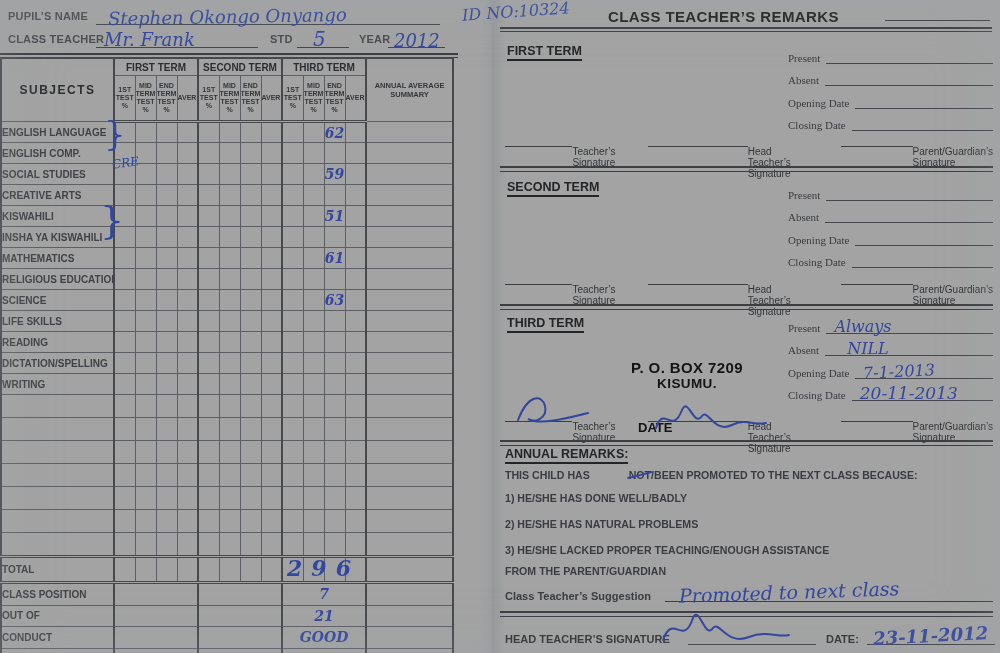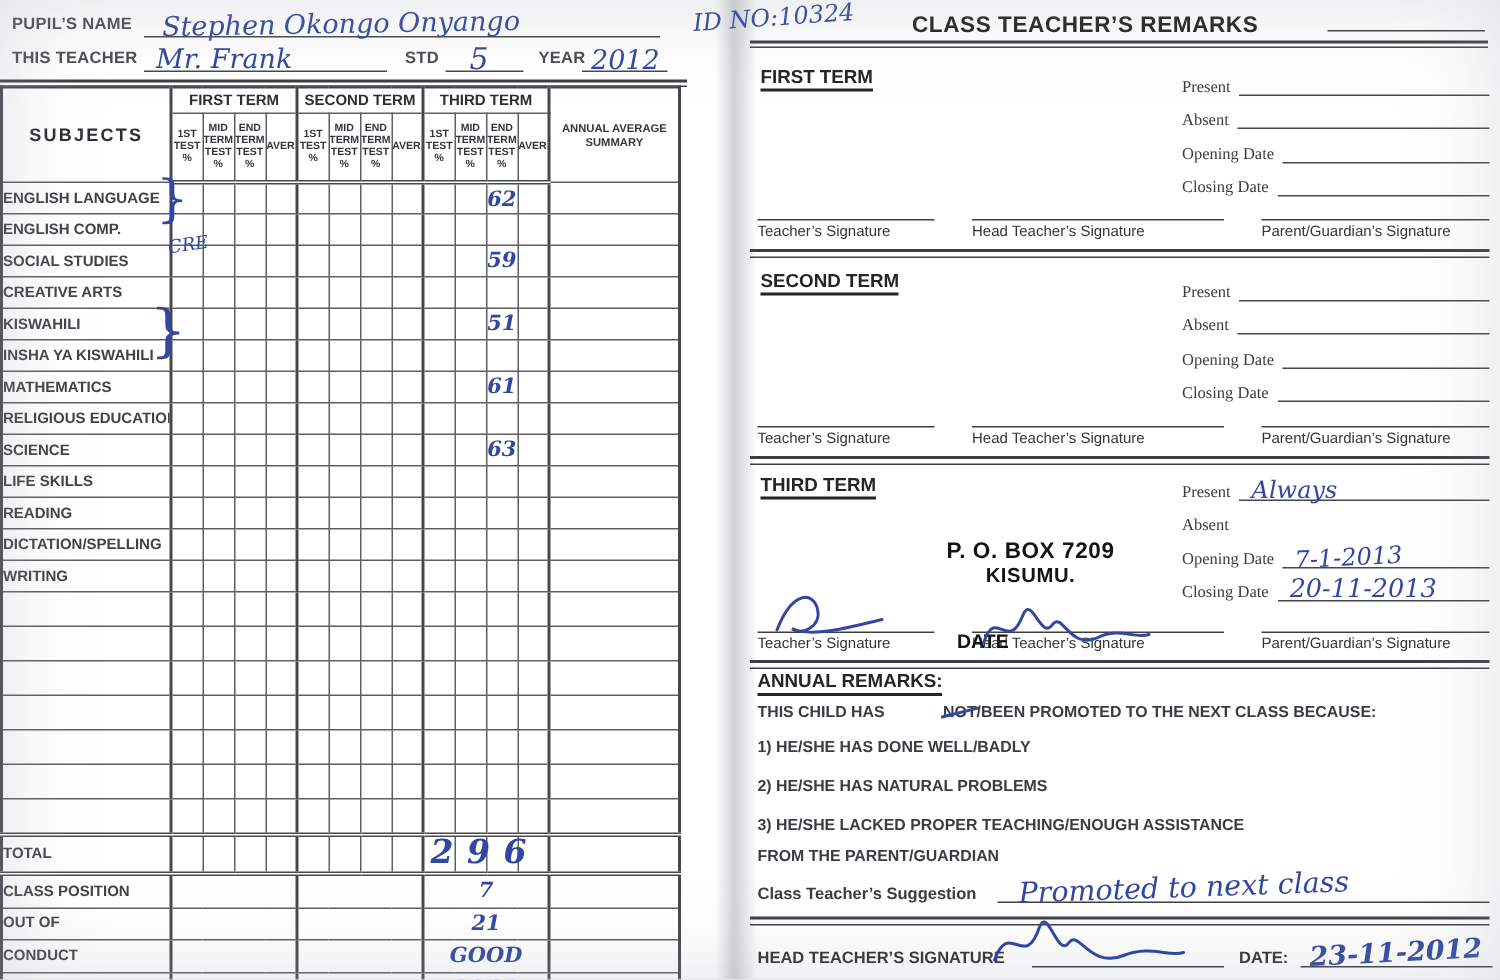--- a/index.html
+++ b/index.html
@@ -1,16 +1,16 @@
 <!DOCTYPE html>
 <html><head>
 <meta charset="utf-8">
 <style>
   html,body{margin:0;padding:0;background:#d7d9dc;}
-  .scan{position:relative;width:1000px;height:653px;background:#ffffff;overflow:hidden;
+  .scan{position:relative;width:1000px;height:653px;background:#a3a3a3;overflow:hidden;
         font-family:"Liberation Sans",sans-serif;color:#3a3c40;}
   .scan::after{content:"";position:absolute;inset:0;pointer-events:none;
         box-shadow:inset 0 0 60px rgba(160,165,172,.35);}
   .fold{position:absolute;left:477px;top:0;width:28px;height:653px;
         background:linear-gradient(90deg,rgba(190,194,200,0) 0%,rgba(150,155,162,.45) 45%,rgba(120,124,131,.28) 56%,rgba(190,194,200,0) 100%);}
   
   .abs{position:absolute;}
   .plabel{font-size:11px;font-weight:700;color:#4a4c50;letter-spacing:.2px;}
   .hline{border-bottom:1.6px solid #46484c;height:22px;}
   .hw{font-family:"DejaVu Serif",serif;font-style:italic;color:#3247a0;}
@@ -38,21 +38,21 @@
   .title{font-size:15px;font-weight:700;color:#222;letter-spacing:.4px;}
   .rule{position:absolute;border-top:2px solid #3c3e42;border-bottom:1px solid #3c3e42;height:2px;}
   .sep{position:absolute;left:500px;width:493px;border-top:2px solid #3c3e42;border-bottom:1px solid #3c3e42;height:3px;}
   .termname{font-size:12.5px;font-weight:700;color:#232527;border-bottom:2px solid #232527;padding-bottom:1px;}
   .fields{position:absolute;width:205px;}
   .frow{display:flex;align-items:flex-end;height:22.5px;font-size:11px;color:#3a3c40;}
   .frow .fl{white-space:nowrap;padding-right:6px;font-weight:400;font-family:Liberation Serif, serif;}
   .frow .fline{flex:1;border-bottom:1.5px solid #44474b;position:relative;height:16px;}
   .fval{position:absolute;left:8px;bottom:-3px;font-size:16px;white-space:nowrap;}
   .sigrow{position:absolute;left:505px;width:488px;display:flex;justify-content:space-between;}
-  .sig{display:flex;flex-direction:column;}
+  .sig{display:flex;flex-direction:row;}
   .sigline{border-top:1.6px solid #3c3e42;width:100%;height:2px;}
   .siglabel{font-size:10px;color:#333538;}
   .stamp{position:absolute;text-align:center;color:#141414;font-weight:700;letter-spacing:.4px;z-index:2;}
   .stamp .s1{font-size:16.5px;}
   .stamp .s2{font-size:15px;}
   .stamp .s3{font-size:13.5px;}
   .stampdate{position:absolute;font-weight:700;font-size:13px;color:#141414;z-index:2;}
   .ar-head{font-size:12.5px;font-weight:700;color:#232527;border-bottom:2px solid #232527;padding-bottom:1px;}
   .ar-line{font-size:10.6px;font-weight:700;color:#3a3c40;white-space:nowrap;}
   .struck{position:relative;display:inline-block;margin-left:36px;}
@@ -64,21 +64,21 @@
 <body>
 
 <div class="scan">
 
   <div>
     <span class="abs plabel" style="left:8px;top:10px">PUPIL’S NAME</span>
     <span class="abs hline" style="left:96px;top:2px;width:344px">
         <span class="hw hw-big" style="position:absolute;left:12px;bottom:-3px;transform:rotate(-1deg)">Stephen Okongo Onyango</span>
       </span>
 
-    <span class="abs plabel" style="left:8px;top:33px">THIS TEACHER</span>
+    <span class="abs plabel" style="left:8px;top:33px">CLASS TEACHER</span>
     <span class="abs hline" style="left:96px;top:25px;width:162px">
         <span class="hw hw-big" style="position:absolute;left:8px;bottom:-3px">Mr. Frank</span>
       </span>
     <span class="abs plabel" style="left:270px;top:33px">STD</span>
     <span class="abs hline" style="left:297px;top:25px;width:52px">
         <span class="hw" style="position:absolute;left:16px;bottom:-4px;font-size:20px">5</span>
       </span>
     <span class="abs plabel" style="left:359px;top:33px">YEAR</span>
     <span class="abs hline" style="left:388px;top:25px;width:57px">
         <span class="hw" style="position:absolute;left:6px;bottom:-4px;font-size:18px">2012</span>
@@ -587,20 +587,23 @@
     <div class="abs termname" style="left:507px;top:316px">THIRD TERM</div>
     <div class="fields" style="left:788px;top:311px">
       <div class="frow">
           <span class="fl">Present</span>
           <span class="fline">
             <span class="hw fval">Always</span>
           </span>
         </div>
       <div class="frow">
           <span class="fl">Absent</span>
+          <span class="fline">
+            <span class="hw fval" style="left:22px">NILL</span>
+          </span>
         </div>
       <div class="frow">
           <span class="fl">Opening Date</span>
           <span class="fline">
             <span class="hw fval" style="transform:rotate(-3deg)">7-1-2013</span>
           </span>
         </div>
       <div class="frow">
           <span class="fl">Closing Date</span>
           <span class="fline">

